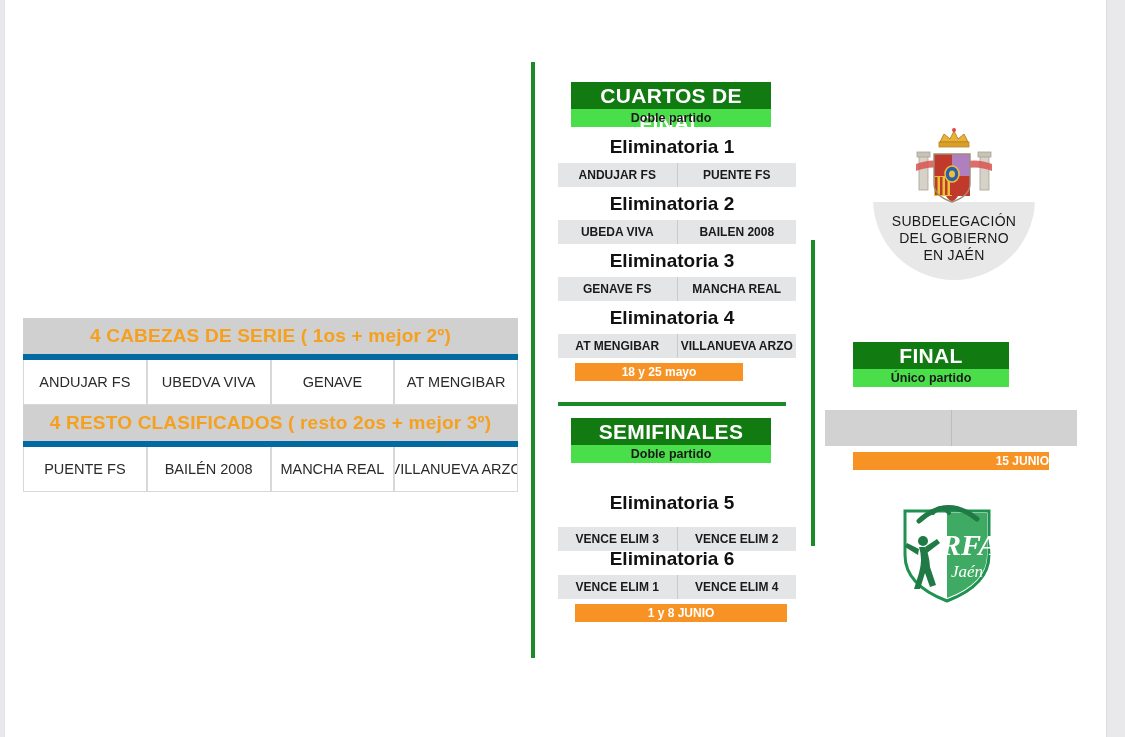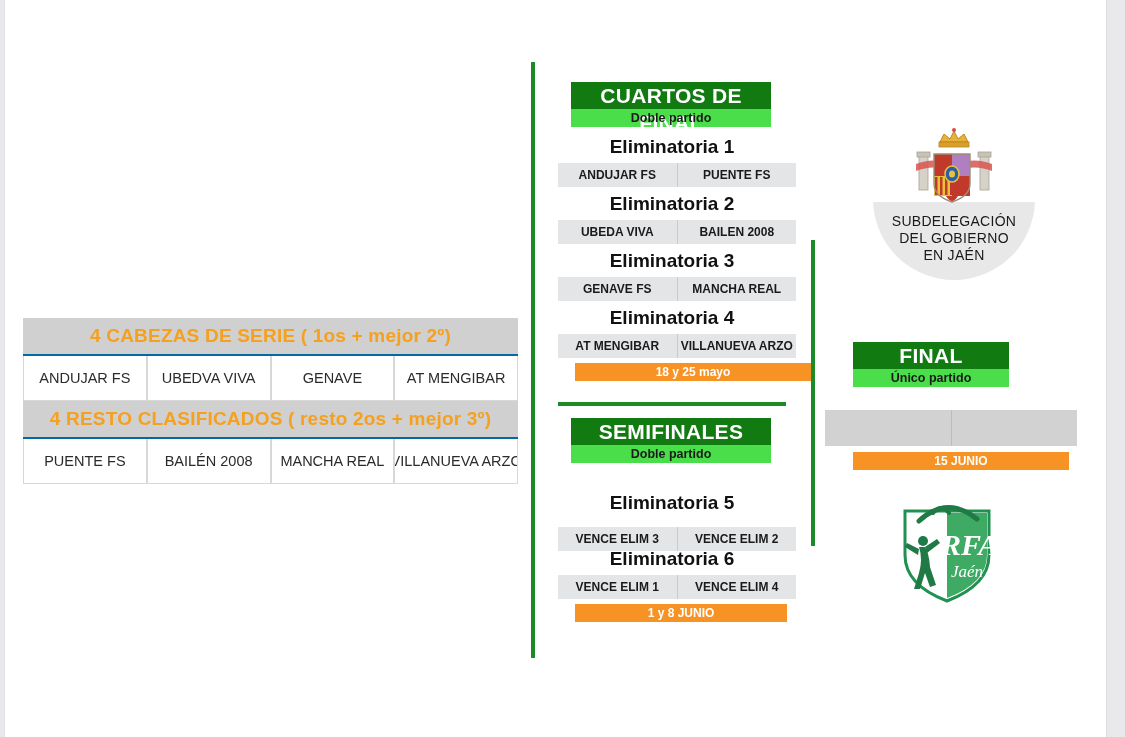--- a/index.html
+++ b/index.html
@@ -34,21 +34,21 @@
   .seed-band {
     height: 36px;
     background: #d0d0d0;
     color: #f5a01e;
     font-size: 19px;
     font-weight: bold;
     display: flex;
     align-items: center;
     justify-content: center;
     letter-spacing: 0.2px;
-    border-bottom: 2px solid #0369a1;
+    border-bottom: 6px solid #0369a1;
   }
   .seed-row {
     display: flex;
     height: 44px;
     background: #ffffff;
     border-bottom: 1px solid #d8d8d8;
   }
   .seed-cell {
     flex: 1 1 0;
     display: flex;
@@ -254,21 +254,21 @@
     <div class="side left-side">GENAVE FS</div>
     <div class="side">MANCHA REAL</div>
   </div>
 
   <div class="elim-title" style="top:307px;">Eliminatoria 4</div>
   <div class="match" style="top:334px;">
     <div class="side left-side">AT MENGIBAR</div>
     <div class="side">VILLANUEVA ARZO</div>
   </div>
 
-  <div class="date-band" style="left:570px; top:363px; width:236px;">18 y 25 mayo</div>
+  <div class="date-band" style="left:570px; top:363px; width:168px;">18 y 25 mayo</div>
 
   <div class="stage-head" style="top:418px;border-radius:7px;">
     <div class="stage-title">SEMIFINALES</div>
     <div class="stage-sub">Doble partido</div>
   </div>
 
   <div class="elim-title" style="top:492px;">Eliminatoria 5</div>
   <div class="match" style="top:527px;">
     <div class="side left-side">VENCE ELIM 3</div>
     <div class="side">VENCE ELIM 2</div>
@@ -326,21 +326,21 @@
   <div class="final-head" style="top:342px;">
     <div class="stage-title">FINAL</div>
     <div class="stage-sub">Único partido</div>
   </div>
 
   <div class="final-match">
     <div class="side left-side"></div>
     <div class="side"></div>
   </div>
 
-  <div class="date-band" style="left:848px; top:452px; width:216px;">15 JUNIO</div>
+  <div class="date-band" style="left:848px; top:452px; width:196px;text-align:right;">15 JUNIO</div>
 
   <svg class="rfaf-logo" viewBox="0 0 116 106">
 
     <path d="M16 14 L100 14 L100 58 Q100 88 58 104 Q16 88 16 58 Z" fill="#ffffff" stroke="#1f9150" stroke-width="3"></path>
 
     <path d="M58 16 L98 16 L98 58 Q98 86 58 101 Z" fill="#3faa63"></path>
 
     <path d="M30 24 Q58 -2 88 22" fill="none" stroke="#1f7a46" stroke-width="5" stroke-linecap="round"></path>
     <path d="M44 16 Q52 6 60 16" fill="none" stroke="#1f7a46" stroke-width="4" stroke-linecap="round"></path>
 

